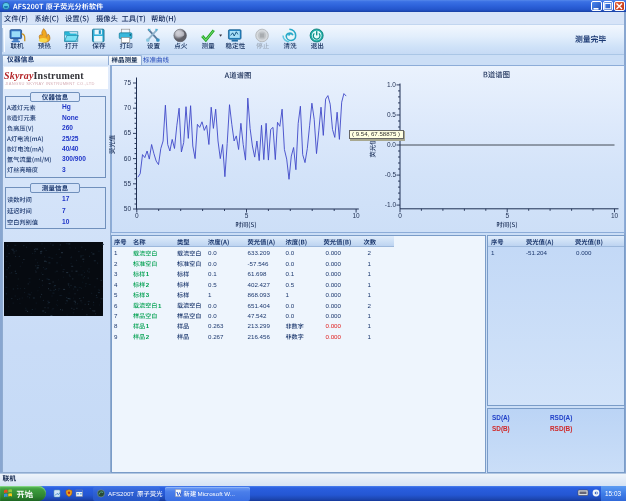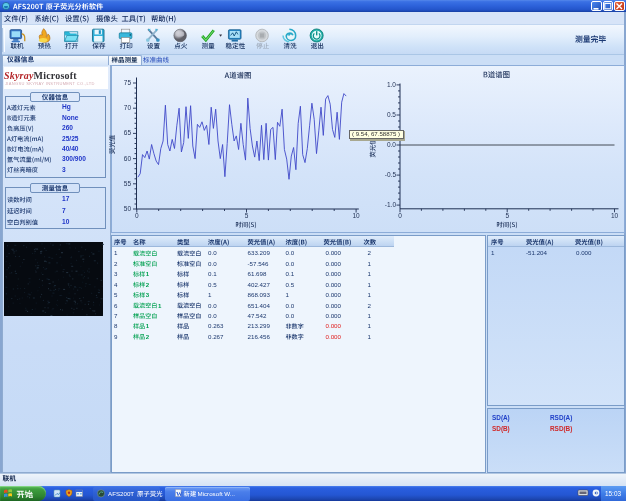--- a/index.html
+++ b/index.html
@@ -10,21 +10,21 @@
 <div style="position:absolute;left:0;top:12px;width:626px;height:13px;background:#d7e4f8;border-bottom:1px solid #c2d6f0;box-sizing:border-box;"></div>
 <div style="position:absolute;left:0;top:25px;width:626px;height:30px;background:linear-gradient(180deg,#f2f7fe 0%,#e2eefc 40%,#cfe2f8 75%,#c6daf5 100%);border-bottom:1px solid #aac6e6;box-sizing:border-box;"></div>
 <div style="position:absolute;left:2px;top:28px;width:1px;height:24px;background:#aac2e0;"></div>
 <div style="position:absolute;left:4px;top:28px;width:1px;height:24px;background:#f8fbff;"></div>
 <div style="position:absolute;left:0;top:55px;width:626px;height:419px;background:#cbdef6;"></div>
 <div style="position:absolute;left:0;top:12px;width:2px;height:474px;background:#88a6d0;"></div>
 <div style="position:absolute;left:624px;top:12px;width:2px;height:474px;background:#88a6d0;"></div>
 <div style="position:absolute;left:2px;top:55px;width:109px;height:418px;background:linear-gradient(180deg,#e3edfc 0%,#d5e4f9 30%,#c9dcf7 70%,#c5daf6 100%);border:1px solid #8fabd0;box-sizing:border-box;"></div>
 <div style="position:absolute;left:3px;top:56px;width:107px;height:10px;background:linear-gradient(180deg,#f4f9fe,#d2e2f7);"></div>
 <div style="position:absolute;left:4px;top:67px;width:104px;height:22px;background:#ffffff;"></div>
-<div style="position:absolute;left:4px;top:70px;font:bold italic 10px 'Liberation Serif',serif;color:#b42428;line-height:11px;white-space:pre;letter-spacing:0.2px;">Skyray<span style="font-style:normal;color:#333338;">Microsoft</span></div>
+<div style="position:absolute;left:4px;top:70px;font:bold italic 10px 'Liberation Serif',serif;color:#b42428;line-height:11px;white-space:pre;letter-spacing:0.2px;">Skyray<span style="font-style:normal;color:#333338;">Instrument</span></div>
 <div style="position:absolute;left:5px;top:81.6px;font:normal 4.0px 'Liberation Sans',sans-serif;color:#d4aab2;white-space:pre;line-height:4.0px;letter-spacing:0.35px;">JIANGSU SKYRAY INSTRUMENT CO.,LTD</div>
 <div style="position:absolute;left:5px;top:96px;width:101px;height:82px;border:1px solid #7090bc;box-sizing:border-box;"></div>
 <div style="position:absolute;left:30px;top:91.5px;width:50px;height:10px;background:#dde9fb;border:1px solid #7090bc;border-radius:2px;box-sizing:border-box;"></div>
 <div style="position:absolute;left:62px;top:104.4px;font:bold 6.6px 'Liberation Sans',sans-serif;color:#2036c8;white-space:pre;line-height:6.6px;">Hg</div>
 <div style="position:absolute;left:62px;top:114.8px;font:bold 6.6px 'Liberation Sans',sans-serif;color:#2036c8;white-space:pre;line-height:6.6px;">None</div>
 <div style="position:absolute;left:62px;top:125.1px;font:bold 6.6px 'Liberation Sans',sans-serif;color:#2036c8;white-space:pre;line-height:6.6px;">260</div>
 <div style="position:absolute;left:62px;top:135.5px;font:bold 6.6px 'Liberation Sans',sans-serif;color:#2036c8;white-space:pre;line-height:6.6px;">25/25</div>
 <div style="position:absolute;left:62px;top:145.8px;font:bold 6.6px 'Liberation Sans',sans-serif;color:#2036c8;white-space:pre;line-height:6.6px;">40/40</div>
 <div style="position:absolute;left:62px;top:156.2px;font:bold 6.6px 'Liberation Sans',sans-serif;color:#2036c8;white-space:pre;line-height:6.6px;">300/900</div>
 <div style="position:absolute;left:62px;top:166.5px;font:bold 6.6px 'Liberation Sans',sans-serif;color:#2036c8;white-space:pre;line-height:6.6px;">3</div>

